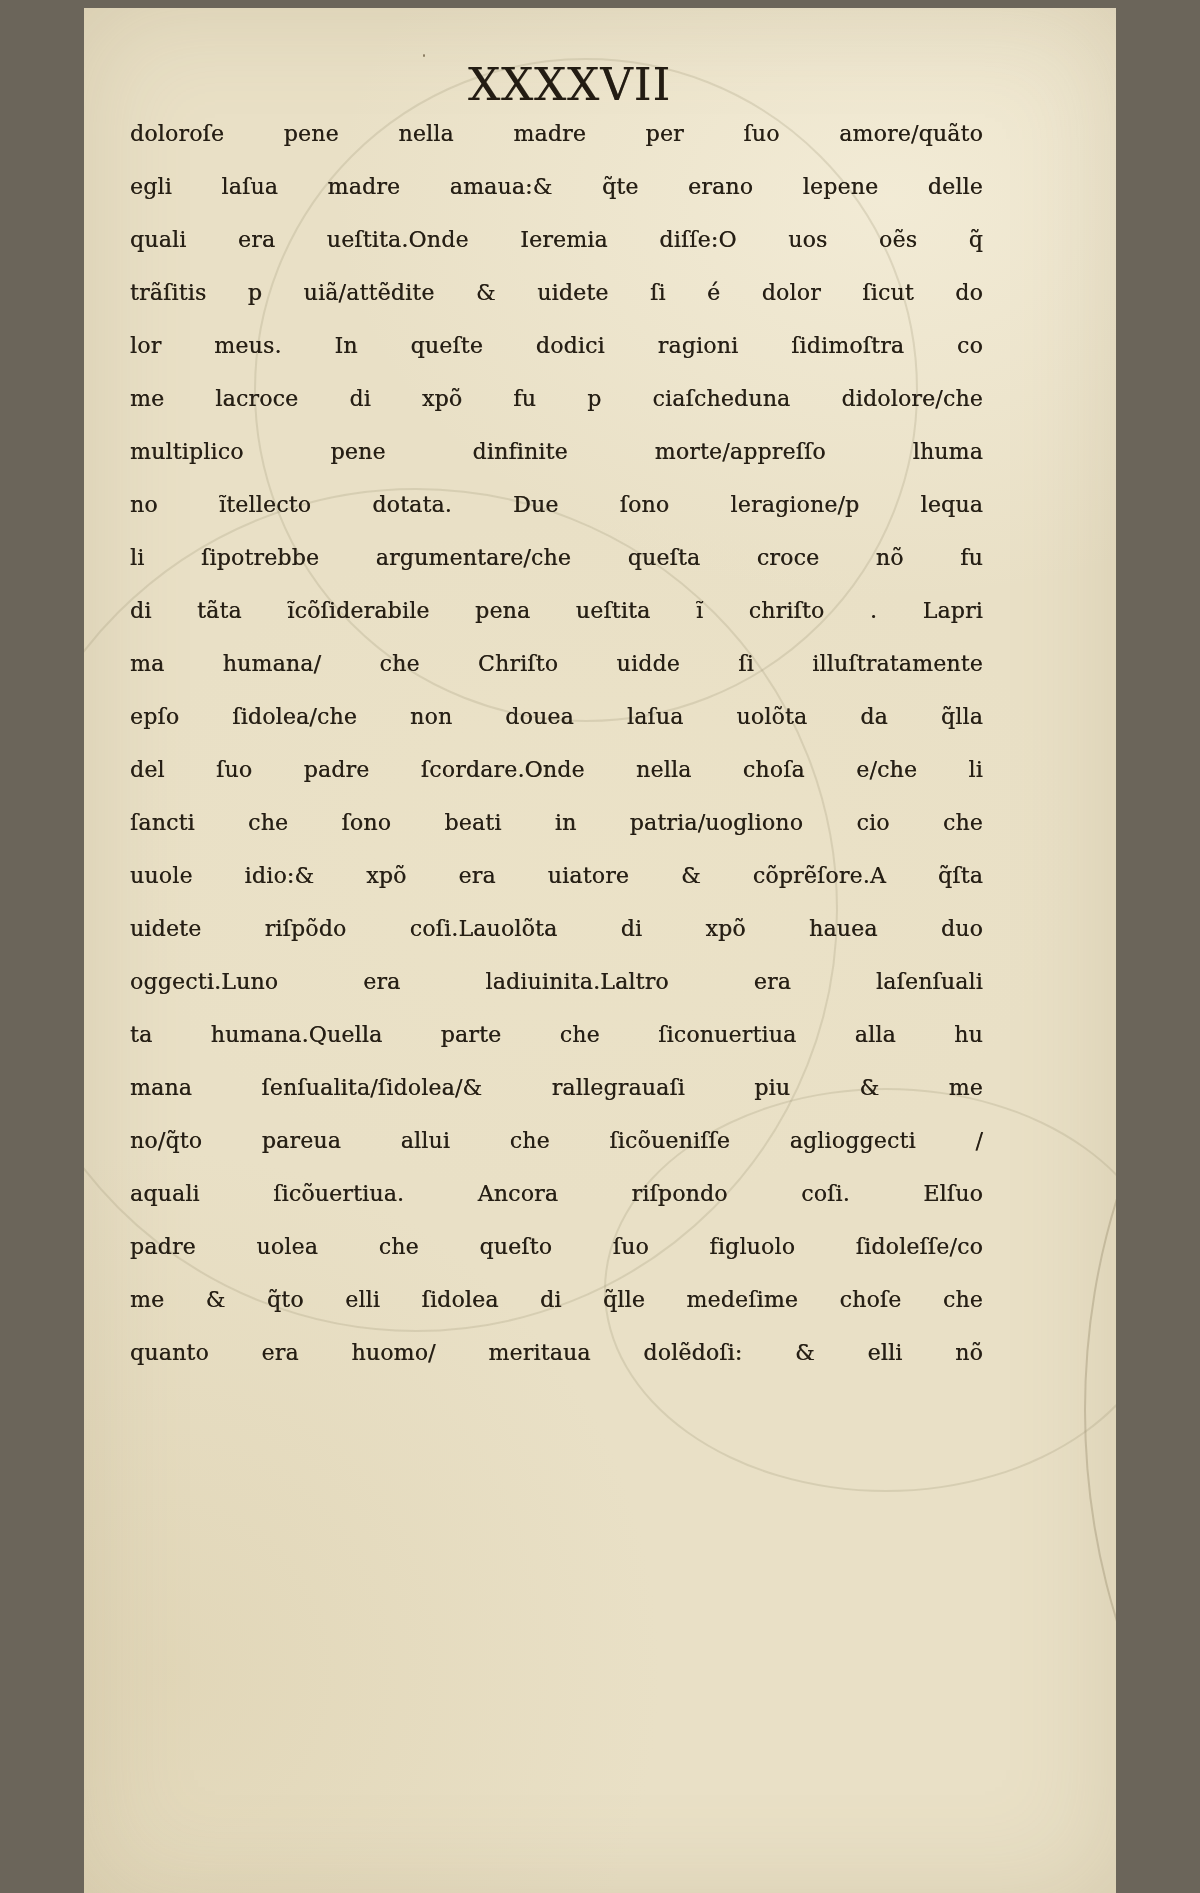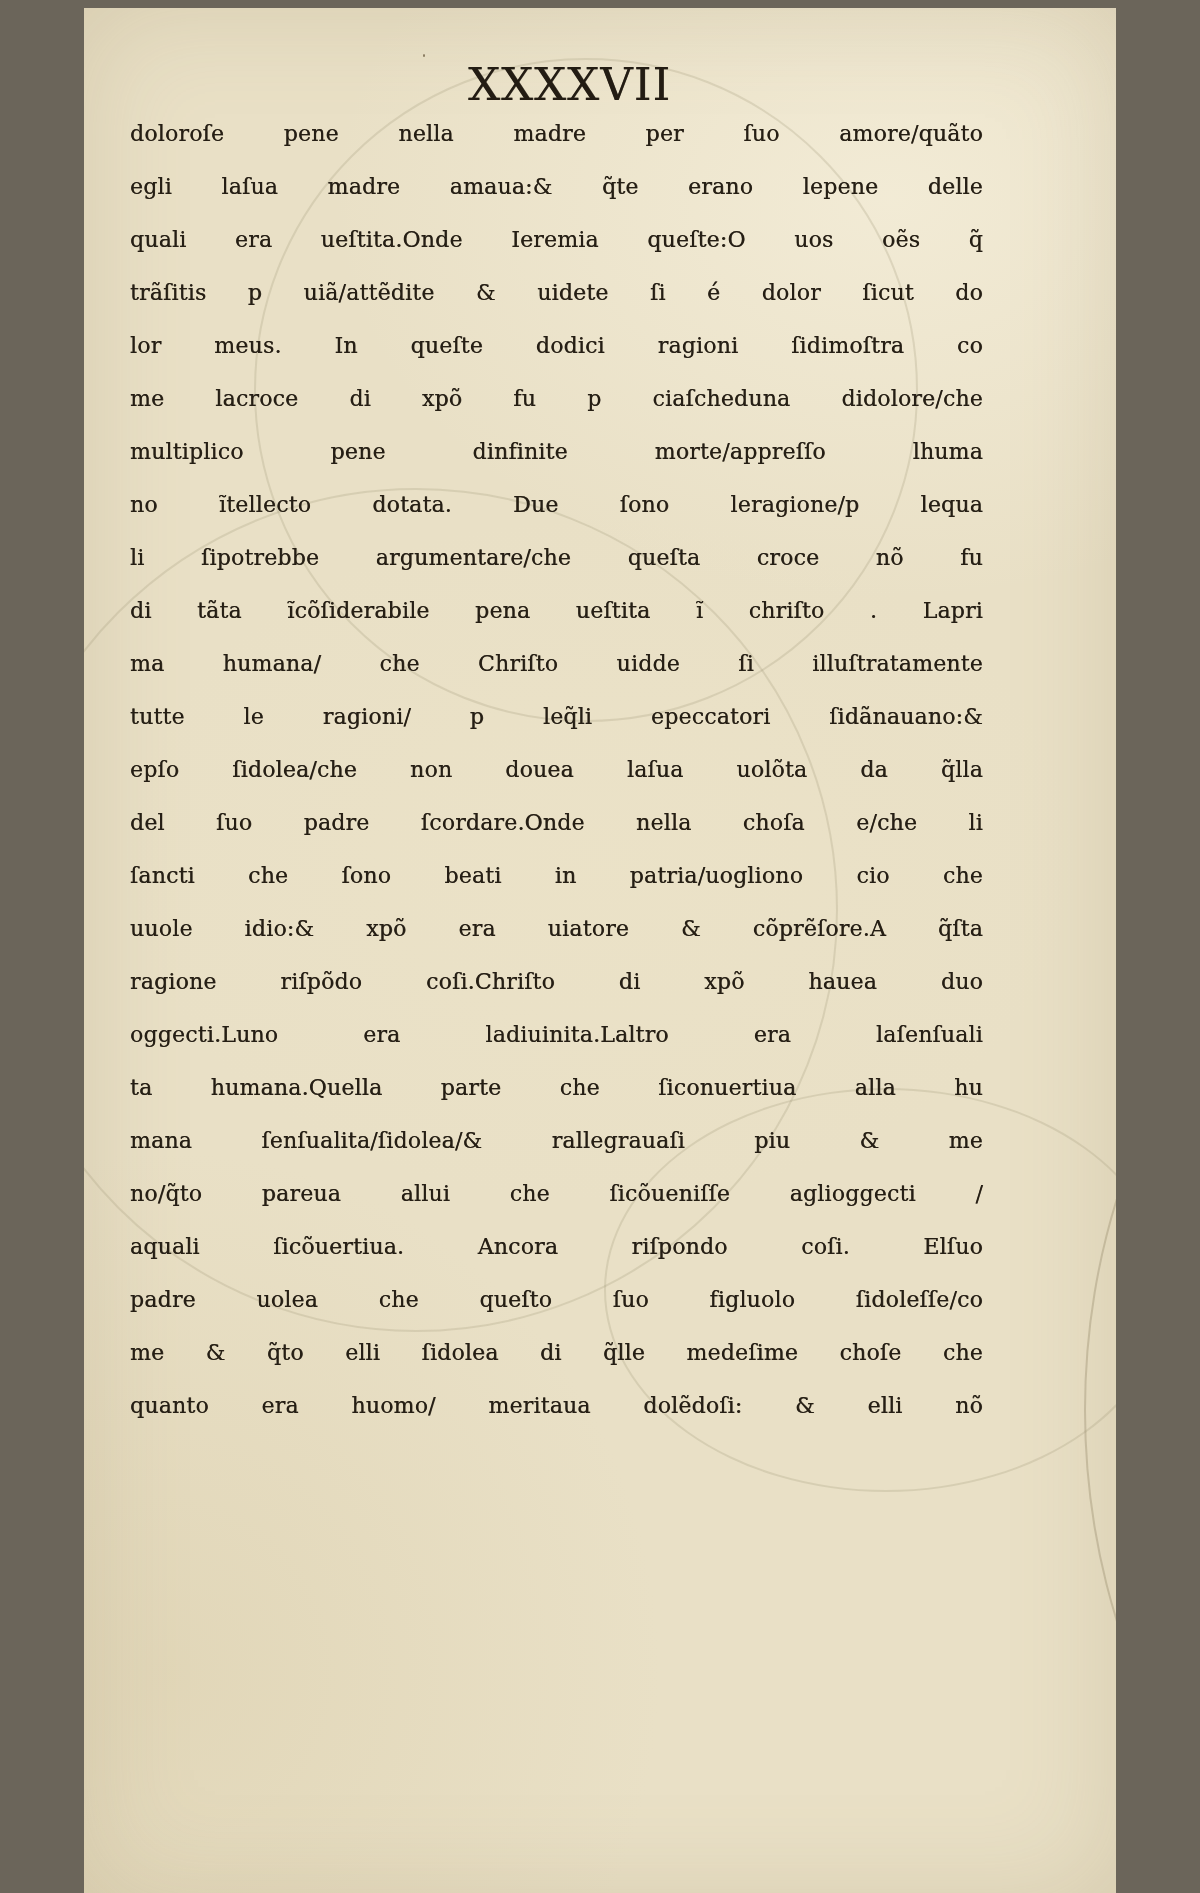--- a/index.html
+++ b/index.html
@@ -74,35 +74,34 @@
   <div class="speck s1"></div>
   <div class="speck s2"></div>
   <div class="speck s3"></div>
   <div class="speck s4"></div>
 
   <div class="header">XXXXVII</div>
 
   <div class="textblock">
     <div class="line">doloroſe pene nella madre per ſuo amore/quãto</div>
     <div class="line">egli laſua madre amaua:&amp; q̃te erano lepene delle</div>
-    <div class="line">quali era ueſtita.Onde Ieremia queſte:O uos oẽs q̃</div>
+    <div class="line">quali era ueſtita.Onde Ieremia diſſe:O uos oẽs q̃</div>
     <div class="line">trãſitis p uiã/attẽdite &amp; uidete ſi é dolor ſicut do</div>
     <div class="line">lor meus. In queſte dodici ragioni ſidimoſtra co</div>
     <div class="line">me lacroce di xpõ fu p ciaſcheduna didolore/che</div>
     <div class="line">multiplico pene dinfinite morte/appreſſo lhuma</div>
     <div class="line">no ĩtellecto dotata.  Due ſono leragione/p lequa</div>
     <div class="line">li ſipotrebbe argumentare/che queſta croce nõ fu</div>
     <div class="line">di tãta ĩcõſiderabile pena ueſtita ĩ chriſto .  Lapri</div>
     <div class="line">ma humana/ che Chriſto uidde ſi illuſtratamente</div>
-    <div class="line">tutte le ragioni/ p leq̃li epeccatori ſidãnauano:&amp;</div>
     <div class="line">epſo ſidolea/che non douea laſua uolõta da q̃lla</div>
     <div class="line">del ſuo padre ſcordare.Onde nella choſa e/che li</div>
     <div class="line">ſancti che ſono beati in patria/uogliono cio che</div>
     <div class="line">uuole idio:&amp; xpõ era uiatore &amp; cõprẽſore.A q̃ſta</div>
-    <div class="line">ragione riſpõdo coſi.Chriſto di xpõ hauea duo</div>
+    <div class="line">uidete riſpõdo coſi.Lauolõta di xpõ hauea duo</div>
     <div class="line">oggecti.Luno era ladiuinita.Laltro era laſenſuali</div>
     <div class="line">ta humana.Quella parte che ſiconuertiua alla hu</div>
     <div class="line">mana ſenſualita/ſidolea/&amp; rallegrauaſi piu &amp; me</div>
     <div class="line">no/q̃to pareua allui che ſicõueniſſe aglioggecti /</div>
     <div class="line">aquali ſicõuertiua.  Ancora riſpondo coſi.  Elſuo</div>
     <div class="line">padre uolea che queſto ſuo figluolo ſidoleſſe/co</div>
     <div class="line">me &amp; q̃to elli ſidolea di q̃lle medeſime choſe che</div>
     <div class="line">quanto era huomo/ meritaua dolẽdoſi: &amp; elli nõ</div>
   </div>
 

